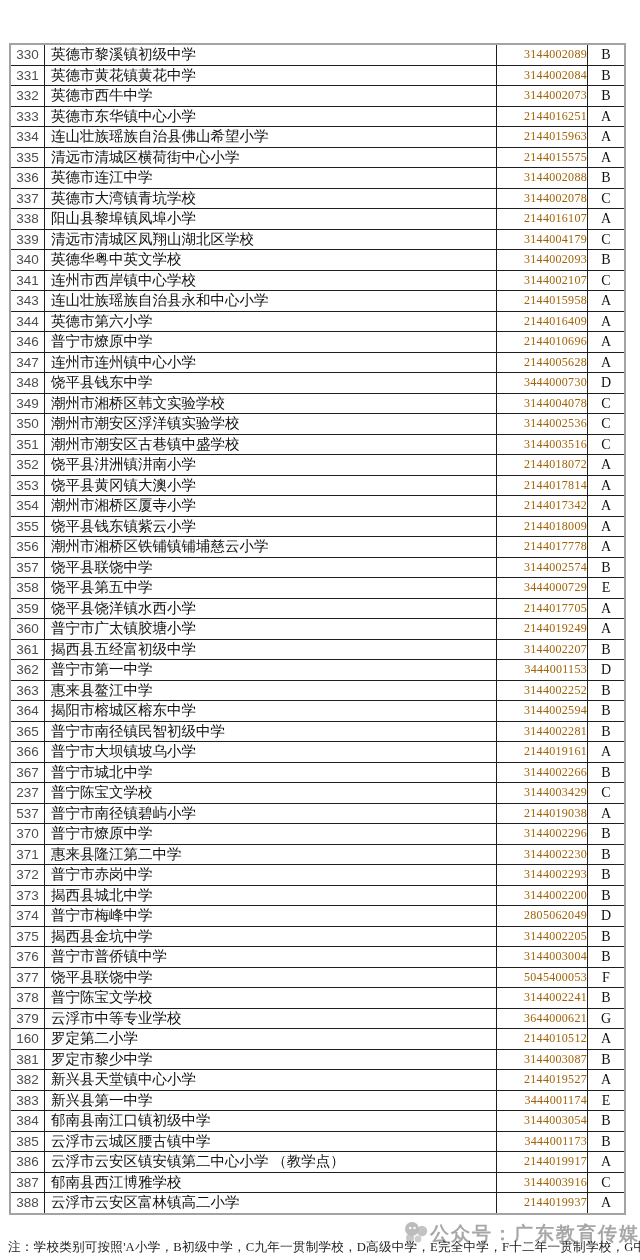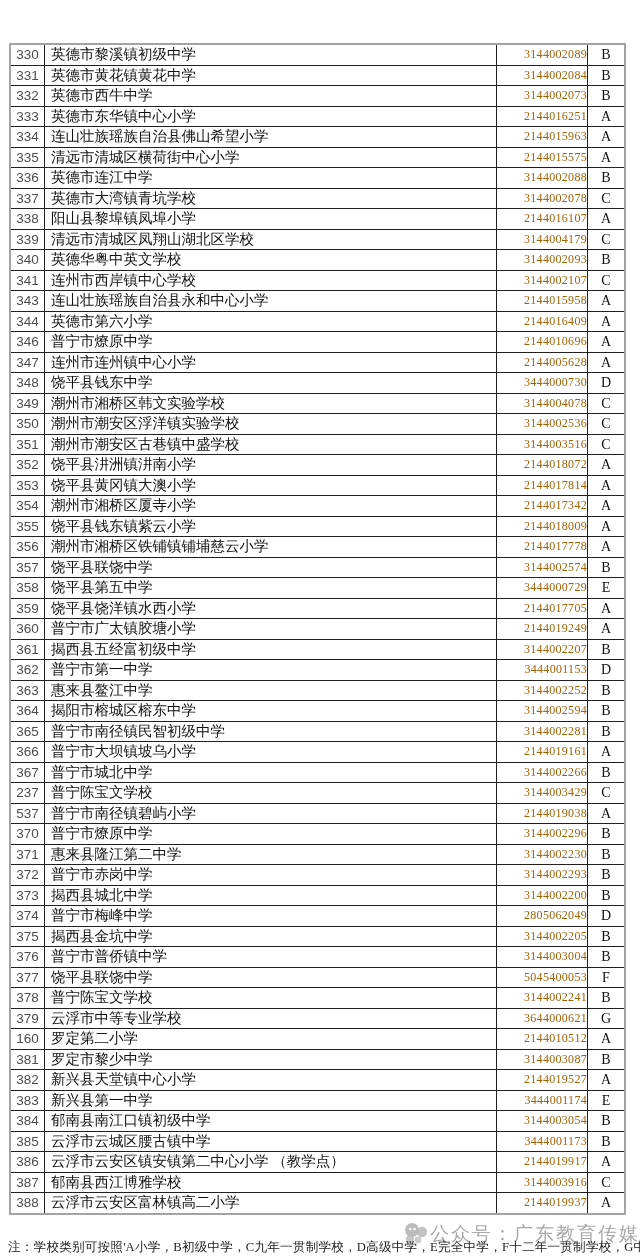--- a/index.html
+++ b/index.html
@@ -64,23 +64,24 @@
     color:#1c1c1c;
     white-space:nowrap;
     overflow:hidden;
     letter-spacing:0.2px;
   }
   .watermark{
     position:absolute;
     top:1221px;
     right:0px;
     display:flex;
-    align-items:center;
+    align-items:flex-start;
     opacity:0.78;
     pointer-events:none;
+    font-weight:bold;
   }
   .watermark-text{
     font-family:"Liberation Sans","DejaVu Sans",sans-serif;
     font-size:19px;
     letter-spacing:2px;
     color:#8f8f8f;
     white-space:nowrap;
   }
   .wm-logo{flex:0 0 auto;}
 </style>

